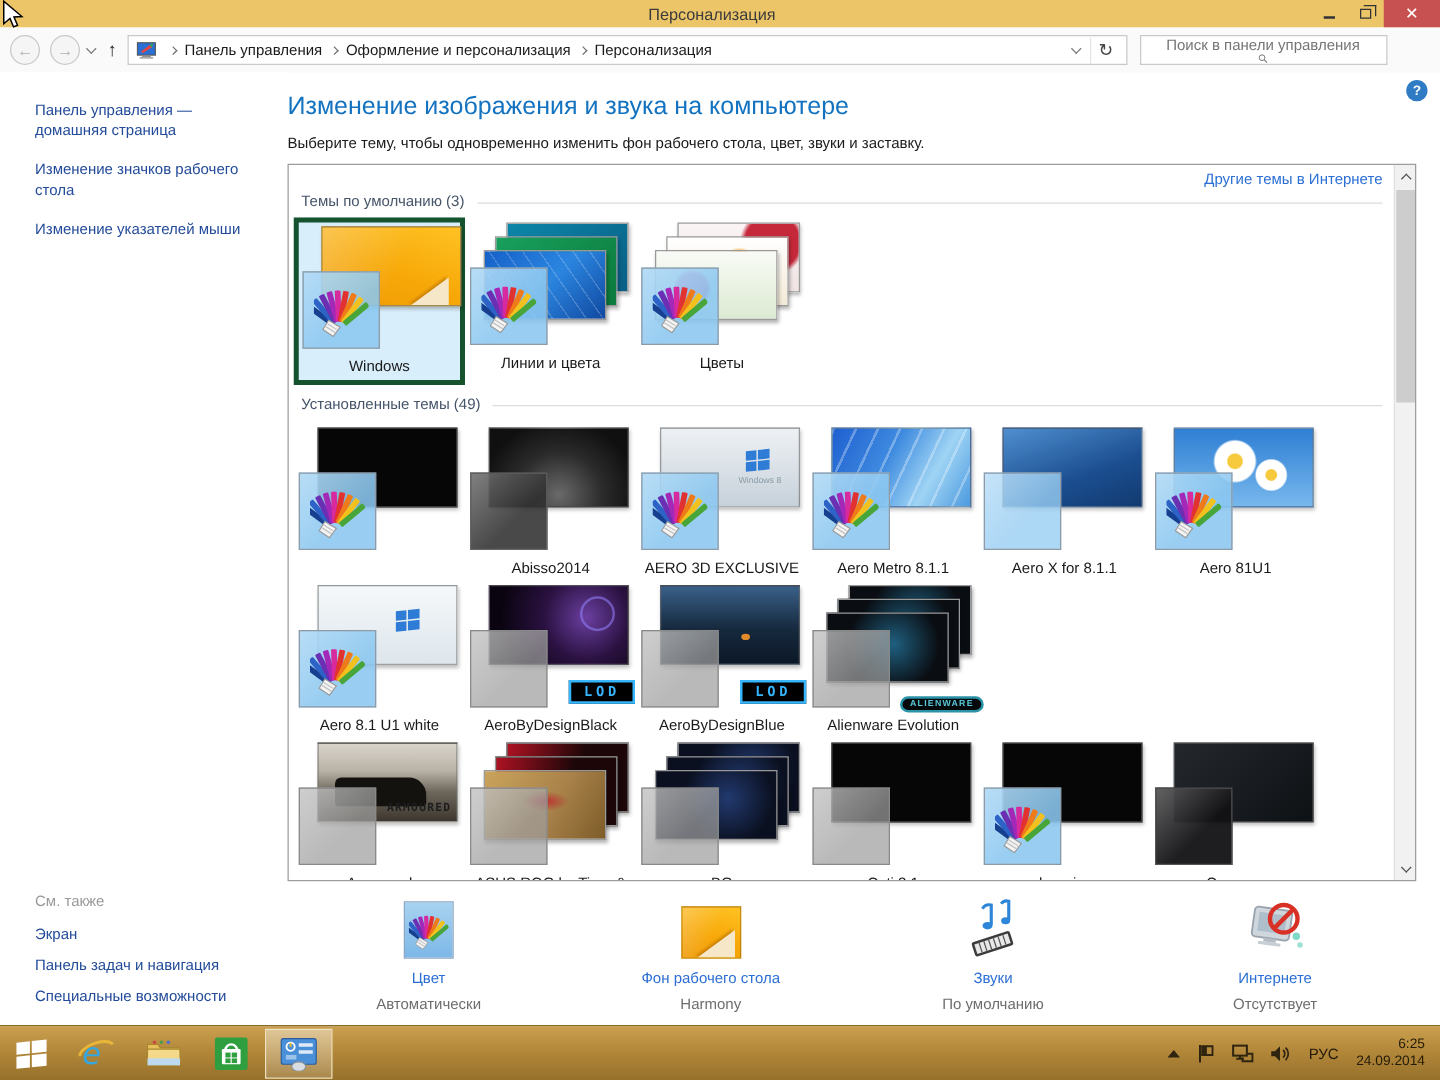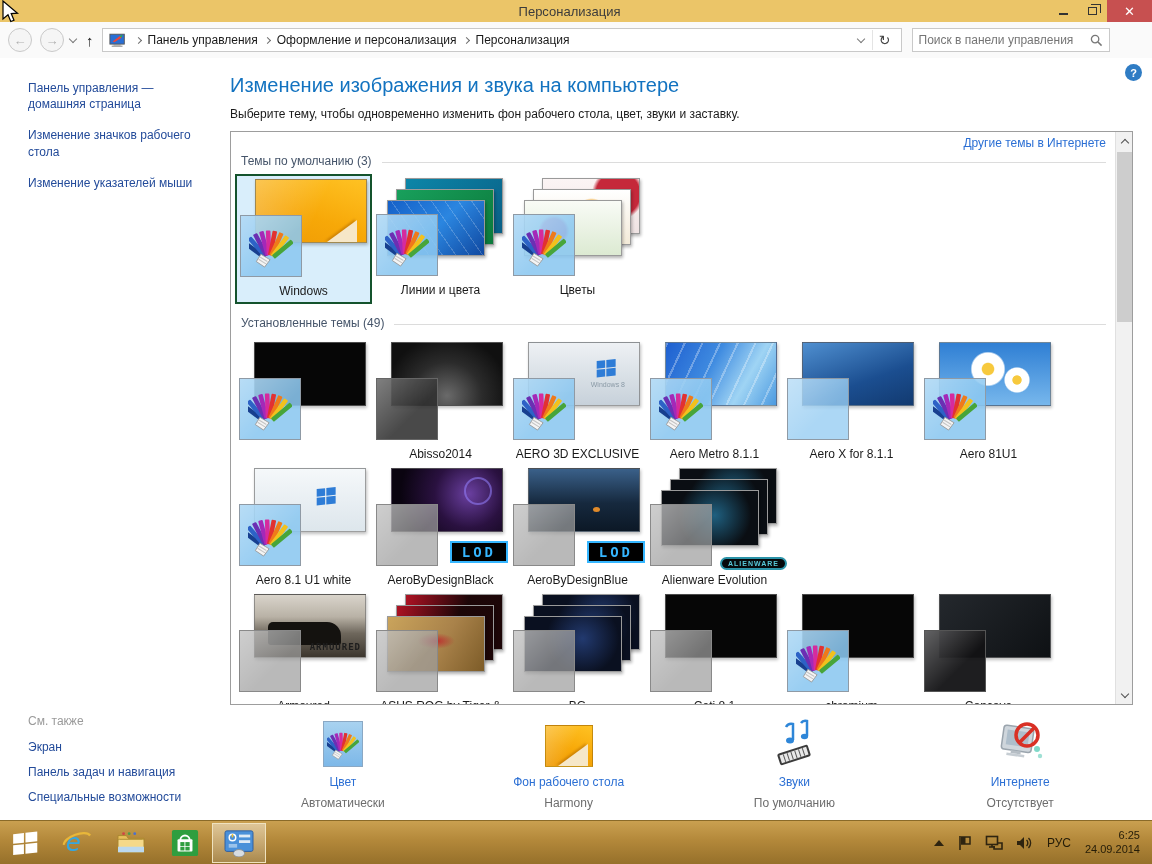--- a/index.html
+++ b/index.html
@@ -20,21 +20,21 @@
   #toolbar { position:absolute; left:0; top:22px; width:1152px; height:36px; background:#fafafa; display:flex; align-items:center; }
   .navcirc { width:24px; height:24px; border-radius:50%; border:1px solid #c9c9c9; background:#f5f5f5; color:#b0b0b0; display:flex; align-items:center; justify-content:center; font-size:13px; margin-left:8px; }
   .chev { display:inline-block; width:6px; height:6px; border-right:1.4px solid #7a7a7a; border-bottom:1.4px solid #7a7a7a; transform:rotate(45deg); margin:0 4px 2px 6px; }
   .chev.right { transform:rotate(-45deg); width:5px; height:5px; border-color:#6d6d6d; margin:0 7px; }
   #up-arrow { font-size:15px; color:#222; margin:0 8px 0 6px; font-weight:bold; }
   #addressbox { height:24px; width:800px; border:1px solid #c9c9c9; background:#fff; display:flex; align-items:center; padding:0 4px; }
   #addr-icon { width:18px; height:15px; margin:0 2px; }
   .crumb { font-size:12px; color:#1a1a1a; white-space:nowrap; }
   #addr-right { margin-left:auto; display:flex; align-items:center; }
   #refresh-btn { border-left:1px solid #e4e4e4; padding:2px 6px; font-size:14px; color:#444; }
-  #searchbox { height:24px; width:198px; border:1px solid #c9c9c9; background:#fff; margin-left:10px; display:flex; align-items:center; padding:0 6px; }
+  #searchbox { height:24px; width:198px; border:1px solid #c9c9c9; background:#fff; margin-left:10px; display:flex; align-items:center; padding:0 6px;flex-direction:column; }
   #searchbox input { border:none; outline:none; flex:1; font-size:12px; color:#777; font-family:inherit; background:transparent; }
   #help-btn { position:absolute; right:10px; top:64px; width:17px; height:17px; border-radius:50%; background:#2f7cc4; color:#fff; font-size:11px; font-weight:bold; display:flex; align-items:center; justify-content:center; }
 
   
   #sidebar { position:absolute; left:0; top:58px; width:228px; height:762px; background:#fff; }
   .sb-links { position:absolute; left:28px; top:22px; width:185px; }
   .sb-link { color:#234b9a; margin-bottom:15px; line-height:1.35; cursor:pointer; }
   .sb-bottom { position:absolute; left:28px; top:656px; width:185px; }
   .sb-head { color:#9a9a9a; margin-bottom:12px; }
   .sb-link2 { color:#234b9a; margin-bottom:11px; cursor:pointer; }
@@ -51,21 +51,21 @@
   .grp span { color:#46556a; white-space:nowrap; }
   .grp .line { flex:1; height:1px; background:#dcdcdc; margin-left:10px; margin-top:2px; }
   #grp-default { top:22px; }
   #grp-installed { top:184px; }
 
   .row { position:absolute; left:4px; display:flex; }
   #row-default { top:42px; }
   #row-a { top:206px; } #row-b { top:332px; } #row-c { top:458px; }
 
   .tile { width:137px; padding:3px; border:1px solid transparent; position:relative; cursor:pointer; }
-  .tile.selected { background:#d9eefb; border:2px solid #14532d; }
+  .tile.selected { background:#d9eefb; border:4px solid #14532d; }
   .tile .inner { position:relative; width:129px; height:102px; }
   .tl { margin-top:3px; text-align:center; font-size:12px; color:#1a1a1a; white-space:nowrap; height:15px; }
 
   .w { position:absolute; right:2px; top:0; width:112px; height:64px; border:1px solid rgba(110,110,110,.65); box-shadow:1px 2px 3px rgba(0,0,0,.25); }
   .ic { position:absolute; left:0; top:36px; width:62px; height:62px; border:1px solid #8f9aa5; background-image:linear-gradient(135deg, rgba(255,255,255,.3), rgba(255,255,255,0) 60%); display:flex; align-items:center; justify-content:center; }
   .ic-fan  { background-color:rgba(139,199,240,.88); }
   .ic-blue { background-color:rgba(151,205,242,.8); }
   .ic-gray { background-color:rgba(158,158,158,.72); border-color:#898989; }
   .ic-dark { background-color:rgba(48,48,48,.88); border-color:#666; }
   .ic-black{ background-color:rgba(18,18,20,.95); border-color:#555; }
@@ -109,21 +109,21 @@
   .th-lines1 { background:linear-gradient(135deg,#0c86a8,#0a5f86); }
   .th-lines2 { background:linear-gradient(135deg,#18a05c,#0c7a3c); }
   .th-lines3 { background:repeating-linear-gradient(55deg, rgba(255,255,255,.2) 0 1px, transparent 1px 11px), linear-gradient(135deg,#1560c8 0%,#2b86e0 50%,#1048a0 100%); }
   .th-flw1 { background:radial-gradient(circle at 78% 28%, #c5283a 0 26%, rgba(197,40,58,0) 31%), linear-gradient(180deg,#fbf4f4,#efe3e3); }
   .th-flw2 { background:radial-gradient(circle at 60% 45%, #f6a41c 0 20%, rgba(246,164,28,0) 25%), linear-gradient(180deg,#ffffff,#f3ead8); }
   .th-flw3 { background:radial-gradient(circle at 30% 55%, #e05a9a 0 16%, rgba(224,90,154,0) 21%), linear-gradient(180deg,#f9fbf6,#dcead2); }
 
   .winlogo-sm { position:absolute; width:22px; height:22px; right:22px; top:14px; color:#2e7cd6; }
   .ovl-text { position:absolute; right:14px; top:38px; font-size:7px; color:#8a9aa6; }
   .ovl-armoured { position:absolute; right:4px; bottom:5px; font-size:9px; font-weight:bold; letter-spacing:1px; color:#1d1d1d; font-family:"DejaVu Sans Mono",monospace; }
-  .badge-lod { position:absolute; right:-6px; bottom:-32px; background:#000; color:#35b6ff; border:2px solid #35b6ff; padding:1px 10px; font-size:14px; font-weight:bold; letter-spacing:3px; font-family:"DejaVu Sans Mono",monospace; }
+  .badge-lod { position:absolute; right:-6px; bottom:-32px; background:#000; color:#35b6ff; border:2px solid #35b6ff; padding:1px 10px; font-size:11px; font-weight:bold; letter-spacing:3px; font-family:"DejaVu Sans Mono",monospace; }
   .badge-alien { position:absolute; right:-8px; bottom:-8px; background:#06090c; color:#57c8d8; border:2px solid #2b93a8; border-radius:9px; padding:1px 6px; font-size:7px; letter-spacing:1px; font-weight:bold; }
 
   
   #tb-scroll { position:absolute; right:0; top:0; width:17px; height:100%; background:#f1f1f1; border-left:1px solid #e0e0e0; }
   .sc-arrow { position:absolute; left:0; width:17px; height:17px; display:flex; align-items:center; justify-content:center; }
   .sc-arrow .chevsm { width:6px; height:6px; border-right:1.5px solid #505050; border-bottom:1.5px solid #505050; }
   #sc-up { top:0; } #sc-up .chevsm { transform:rotate(-135deg); margin-top:4px; }
   #sc-down { bottom:0; } #sc-down .chevsm { transform:rotate(45deg); margin-bottom:4px; }
   #sc-thumb { position:absolute; left:1px; top:20px; width:15px; height:170px; background:#cdcdcd; }
 

